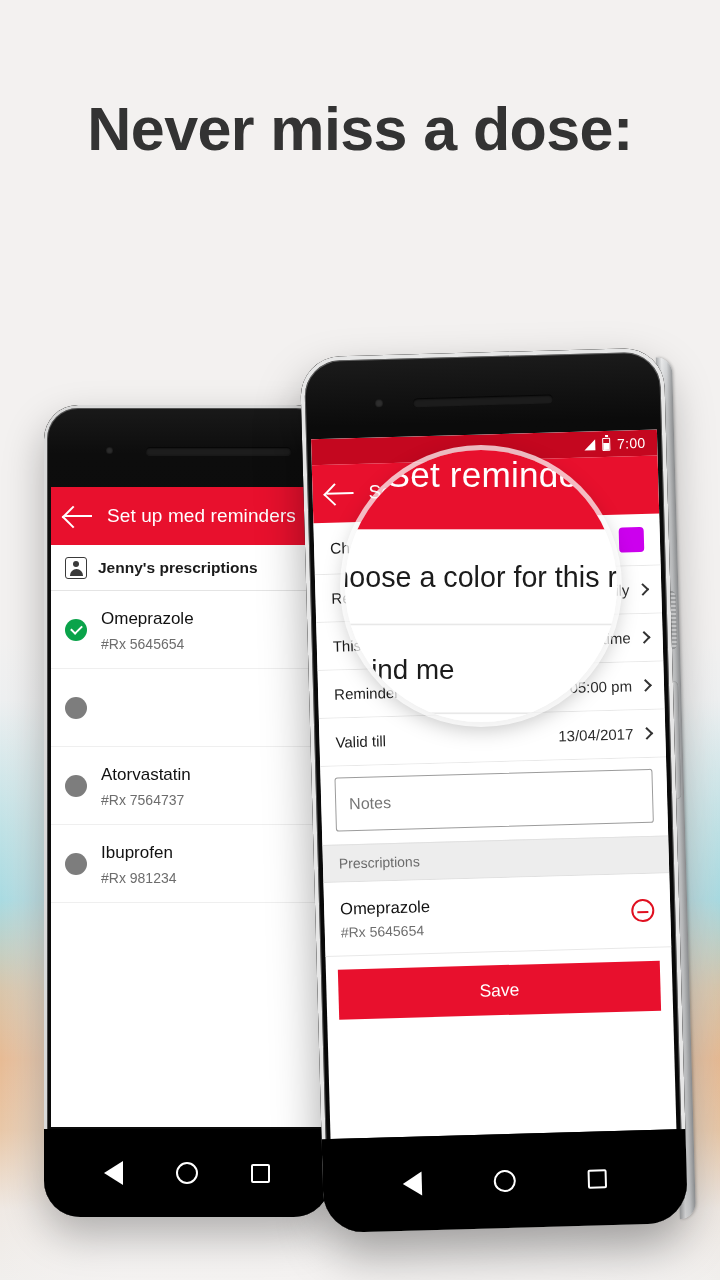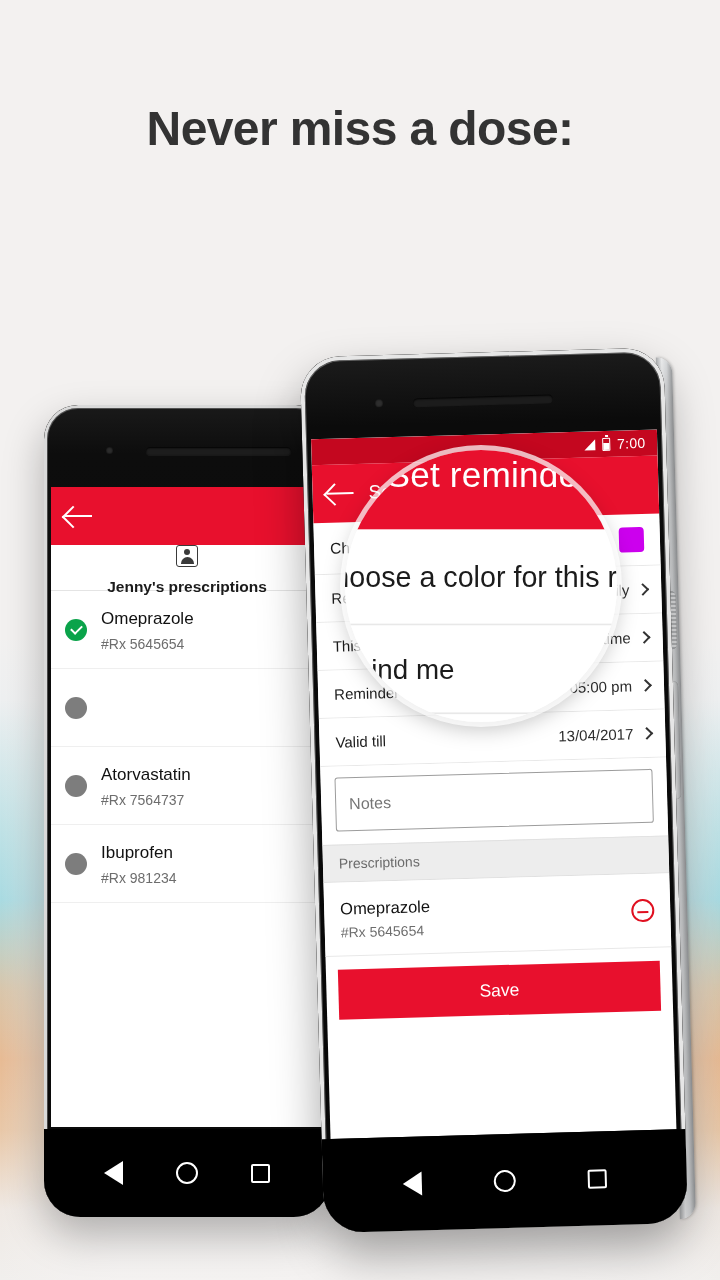--- a/index.html
+++ b/index.html
@@ -43,21 +43,21 @@
   #bg-top {
     position: absolute; left:0; top:0; width:720px; height:640px;
     background:#f3f1f0;
   }
 
   
   #headline {
     position: absolute; left: 0; top: 96px; width: 720px;
     text-align: center;
     color: #333333;
-    font-size: 48px;
+    font-size: 61px;
     font-weight: bold;
     line-height: 66px;
     letter-spacing: -0.6px;
     z-index: 40;
   }
   #headline .l2 { display:block; }
 
   
   .phone {
     position: absolute;
@@ -178,21 +178,21 @@
     width:0;height:0;border-left:11px solid transparent;border-bottom:11px solid #fff;
   }
   .sb-batt { width:8px; height:13px; border:1.5px solid #fff; border-radius:1px; position:relative;
              background: linear-gradient(to top,#fff 60%, transparent 60%); }
   .sb-batt::before { content:""; position:absolute; left:2px; top:-3.5px; width:3px; height:2px; background:#fff;}
   .sb-time { font-size:14px; letter-spacing:.2px; }
 
   
   .person-row {
     height: 46px; display:flex; align-items:center; gap:11px; padding: 0 14px;
-    border-bottom: 1px solid #e4e4e4; background:#fff;flex-direction:column;
+    border-bottom: 1px solid #e4e4e4; background:#fff;
   }
   .person-icon {
     width:22px;height:22px;border:1.6px solid #3a3a3a;border-radius:3px;position:relative;flex:none;
   }
   .person-icon::before { content:""; position:absolute;left:7.2px;top:3px;width:6px;height:6px;border-radius:50%;background:#3a3a3a;}
   .person-icon::after { content:""; position:absolute;left:3.6px;top:11px;width:13px;height:7px;border-radius:7px 7px 0 0;background:#3a3a3a;}
   .person-name { font-size:15.5px; color:#1b1b1b; font-weight:bold; }
 
   .intro-text {
     padding: 14px 14px 16px 14px; font-size:15px; line-height:24px; color:#2a2a2a;
@@ -293,20 +293,21 @@
   <div class="outer-rim"></div>
   <div class="bezel-top">
     <div class="cam"></div>
     <div class="speaker"></div>
   </div>
 
   <div class="screen">
 
     <div class="appbar">
       <div class="back-arrow"></div>
+      <div class="title">Set up med reminders</div>
     </div>
 
     <div class="person-row">
       <div class="person-icon"></div>
       <div class="person-name">Jenny's prescriptions</div>
     </div>
 
 
     <div class="med-row">
       <div class="med-dot checked"></div>

